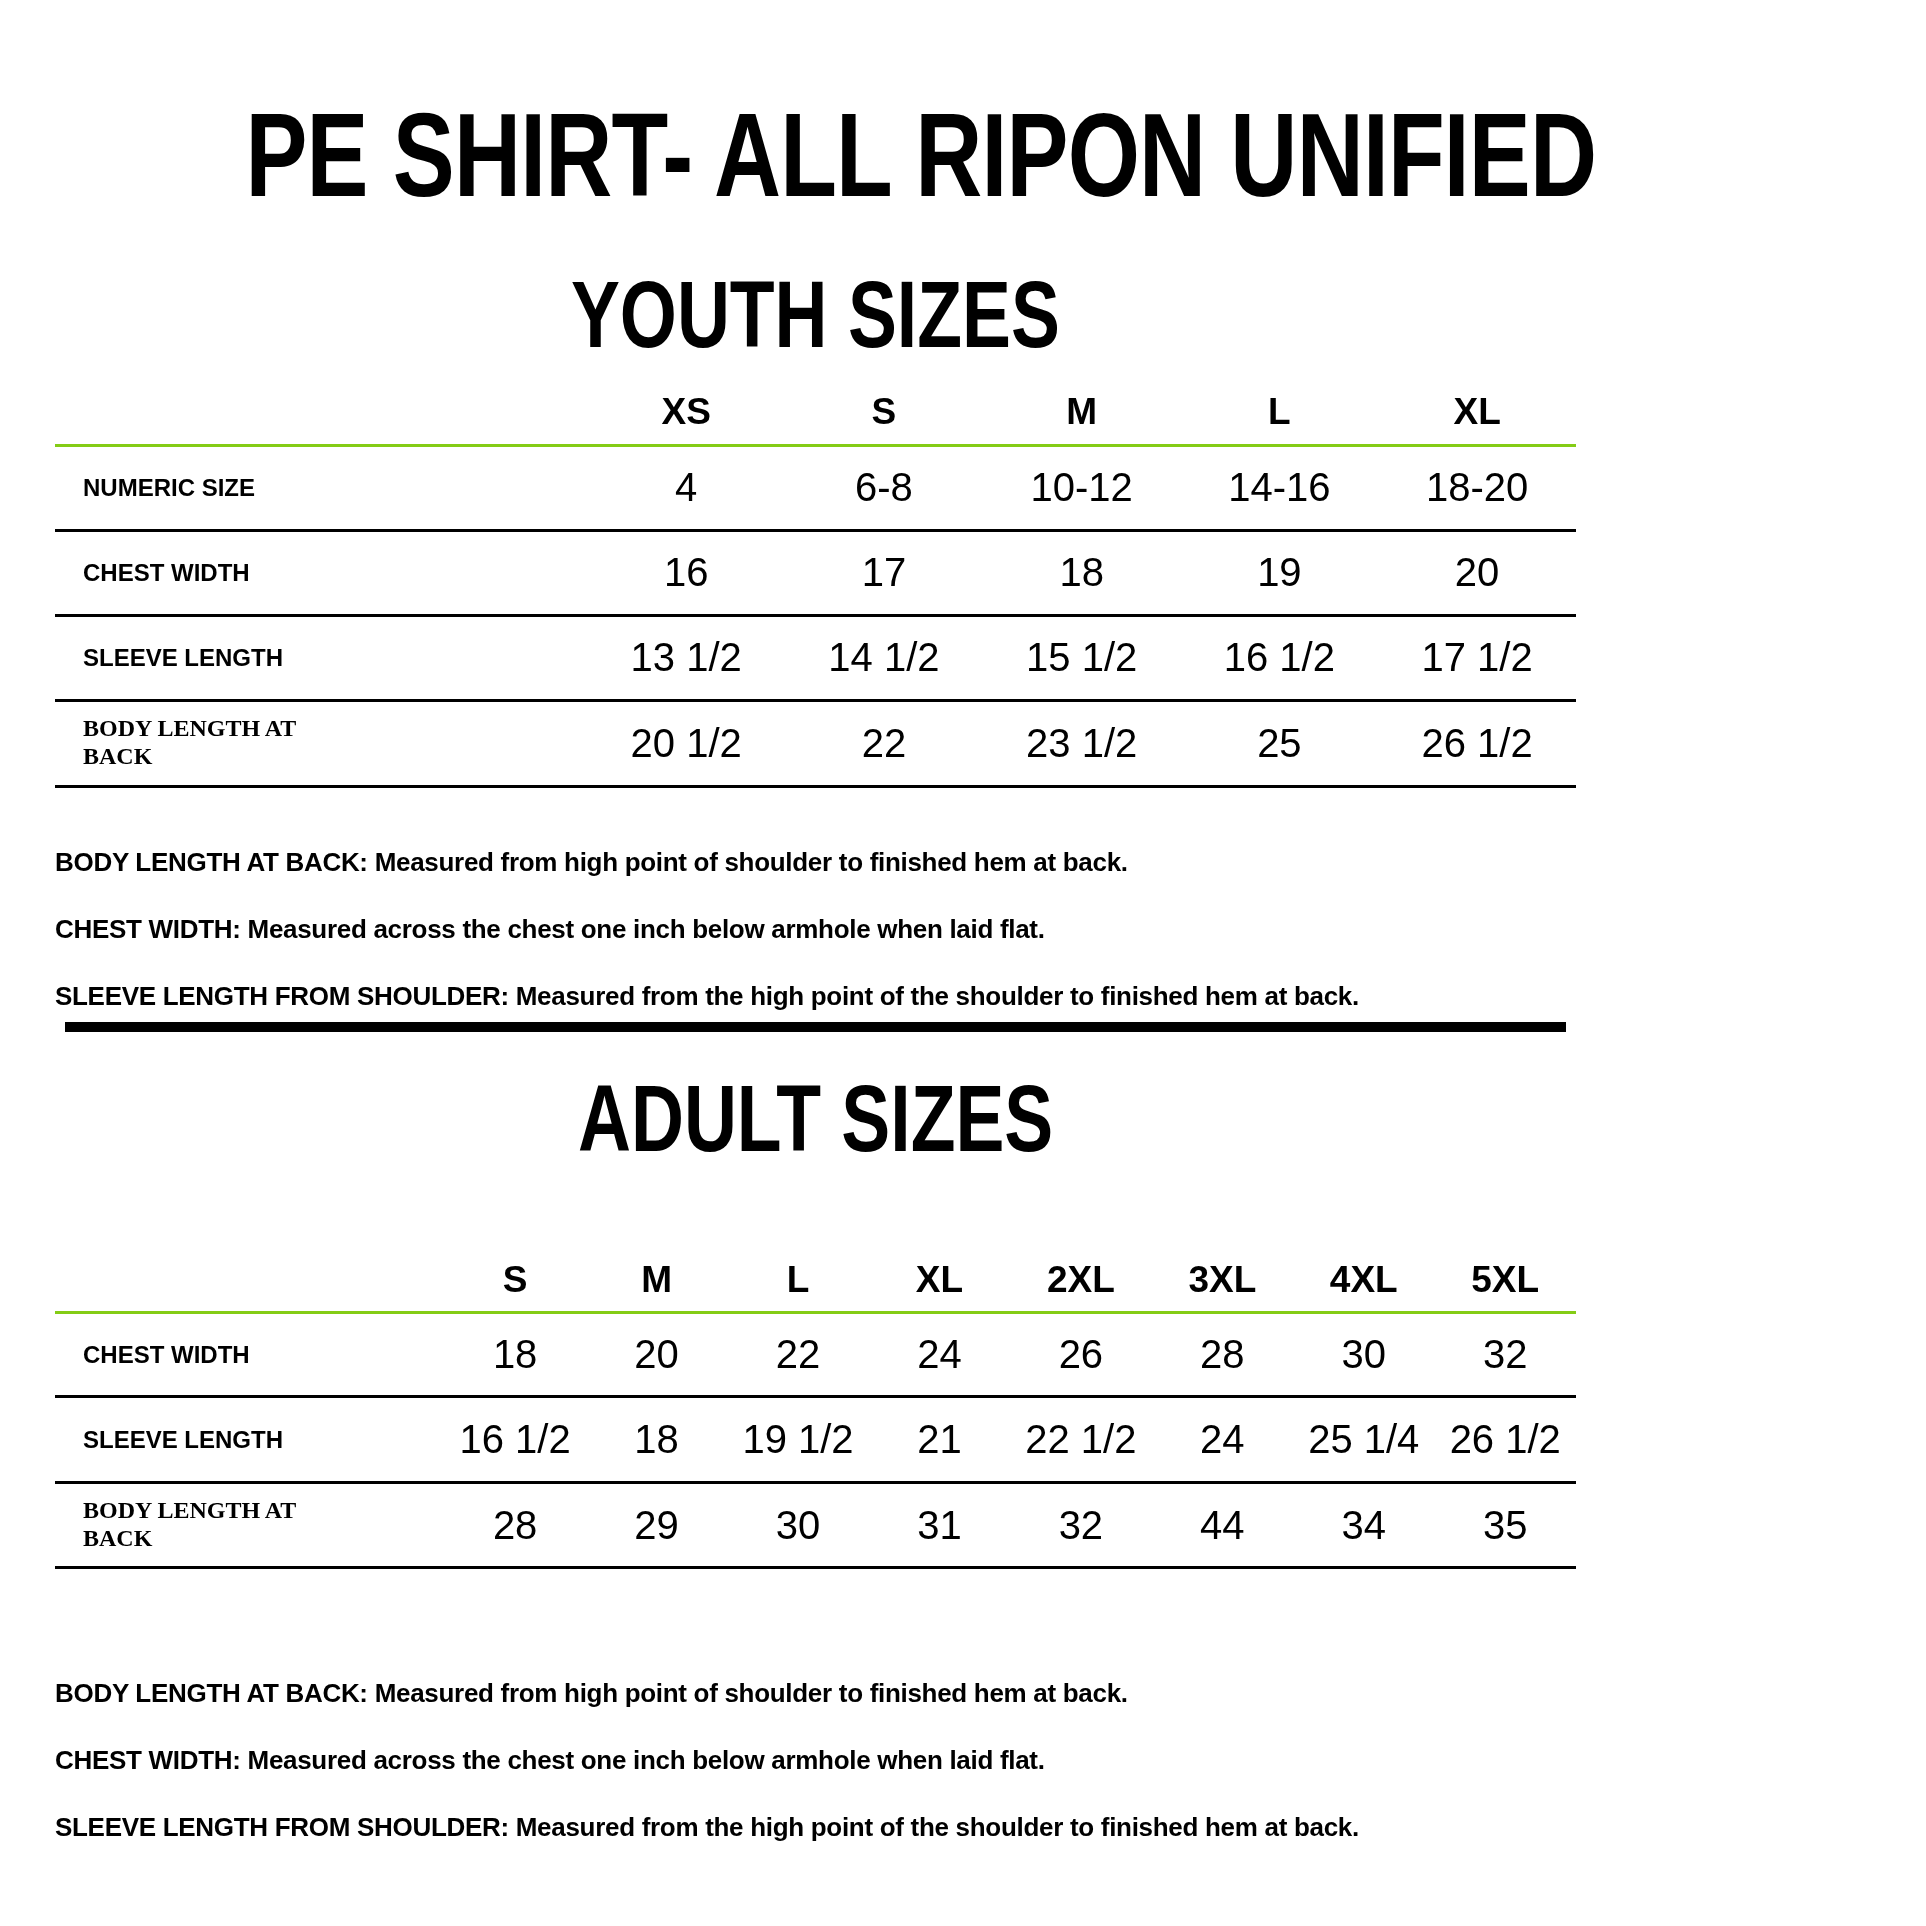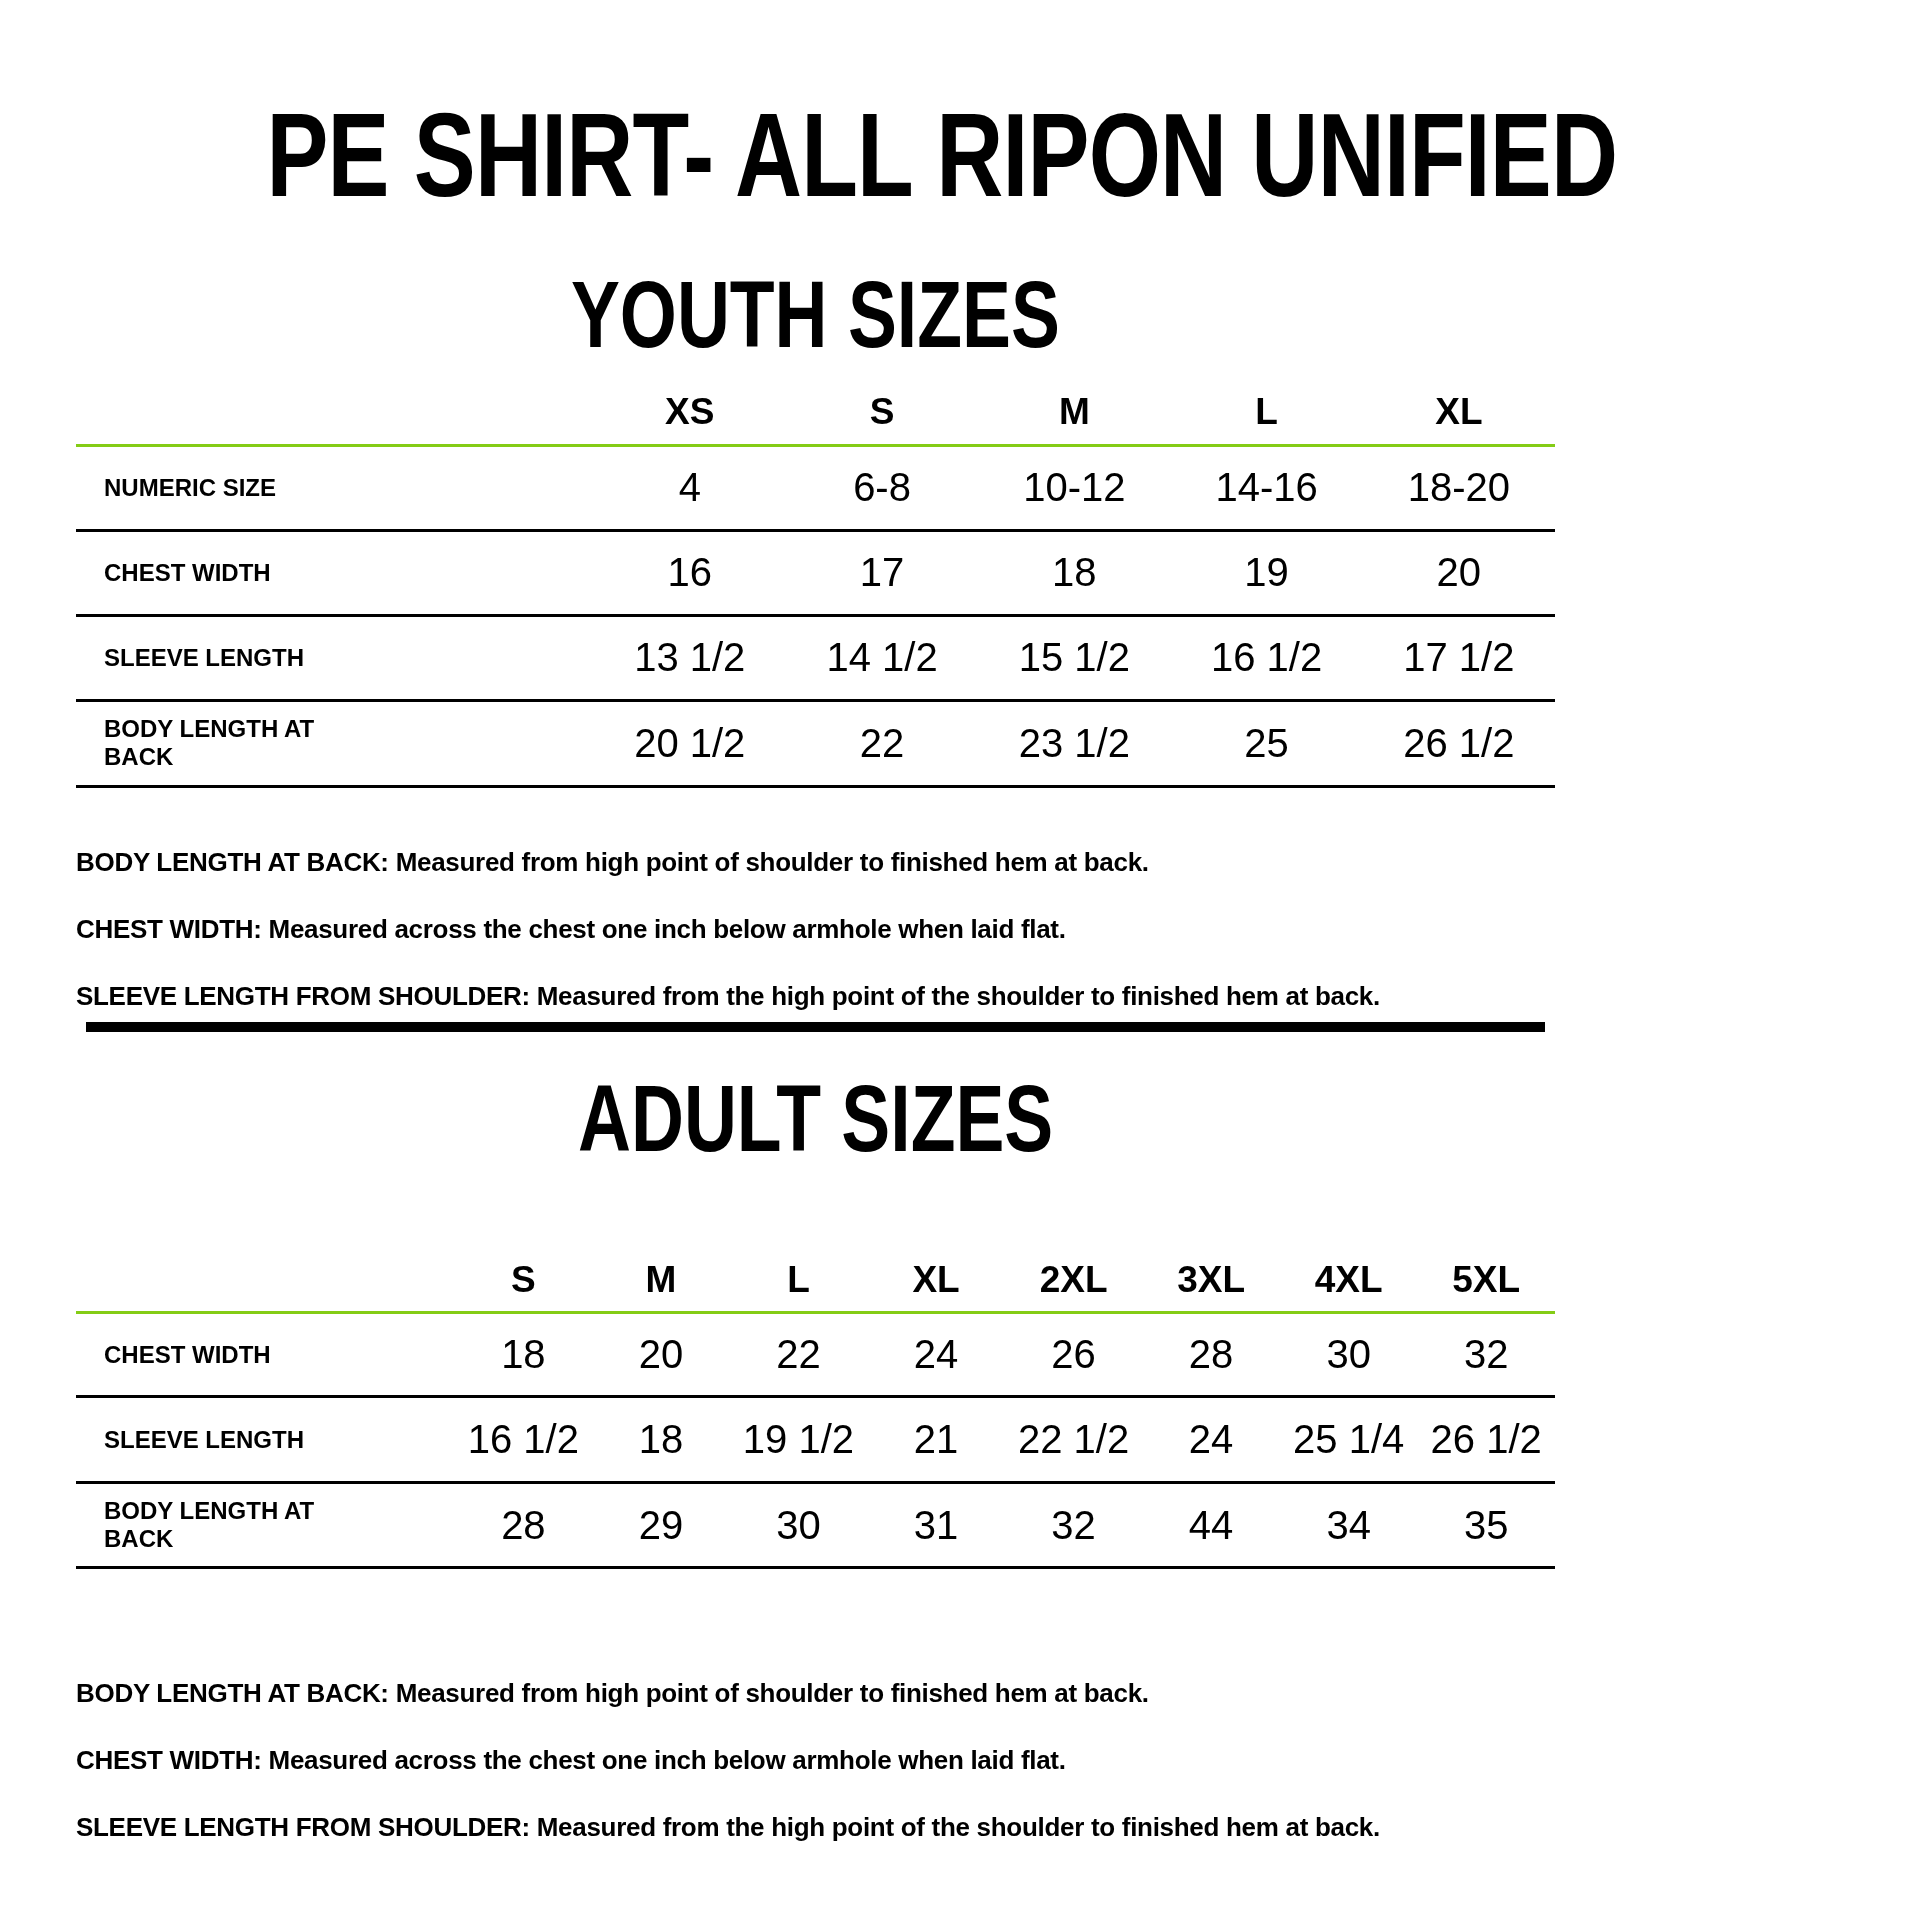--- a/index.html
+++ b/index.html
@@ -2,21 +2,21 @@
 <html><head>
 <meta charset="utf-8">
 <style>
   * { margin:0; padding:0; box-sizing:border-box; }
   html, body { background:#ffffff; }
   .page {
     position:relative;
     width:1631px; height:1927px;
     background:#ffffff; color:#000000;
     font-family:"Liberation Sans","DejaVu Sans",sans-serif;
-    padding:0 76px;
+    padding:0 55px;
     overflow:hidden;
   }
   .center { text-align:center; }
   .cond { display:inline-block; transform:scaleX(0.78); transform-origin:center; white-space:nowrap; }
 
   .title-wrap { padding-top:95px; }
   .doc-title { font-size:119px; font-weight:bold; line-height:1; letter-spacing:-1px; }
 
   .section-heading-wrap { line-height:1; }
   .youth-heading-wrap { margin-top:54px; }
@@ -26,21 +26,21 @@
   table.size-table {
     width:100%; border-collapse:collapse; table-layout:fixed;
   }
   .youth-table { margin-top:18px; }
   .adult-table { margin-top:84px; }
   .size-table th, .size-table td { border-bottom:3px solid #000; vertical-align:middle; }
   .size-table tr.header-row th { border-bottom:3px solid #84cc16; }
   .col-header { font-size:37px; font-weight:bold; text-align:center; letter-spacing:0px; }
   .row-label-cell { text-align:left; padding-left:28px; }
   .row-label { font-size:24px; font-weight:bold; line-height:1.15; display:inline-block; }
-  .row-label.wrap-label { max-width:252px; }
+  .row-label.wrap-label { max-width:252px;font-family:Liberation Serif, serif; }
   .value-cell { text-align:center; }
   .size-value { font-size:40px; font-weight:normal; letter-spacing:0px; }
 
   .youth-table tr.header-row { height:65px; }
   .youth-table tr.data-row { height:85px; }
   .youth-table tr.data-row-tall { height:86px; }
   .adult-table tr.header-row { height:63px; }
   .adult-table tr.data-row-1 { height:84px; }
   .adult-table tr.data-row-2 { height:86px; }
   .adult-table tr.data-row-3 { height:85px; }

